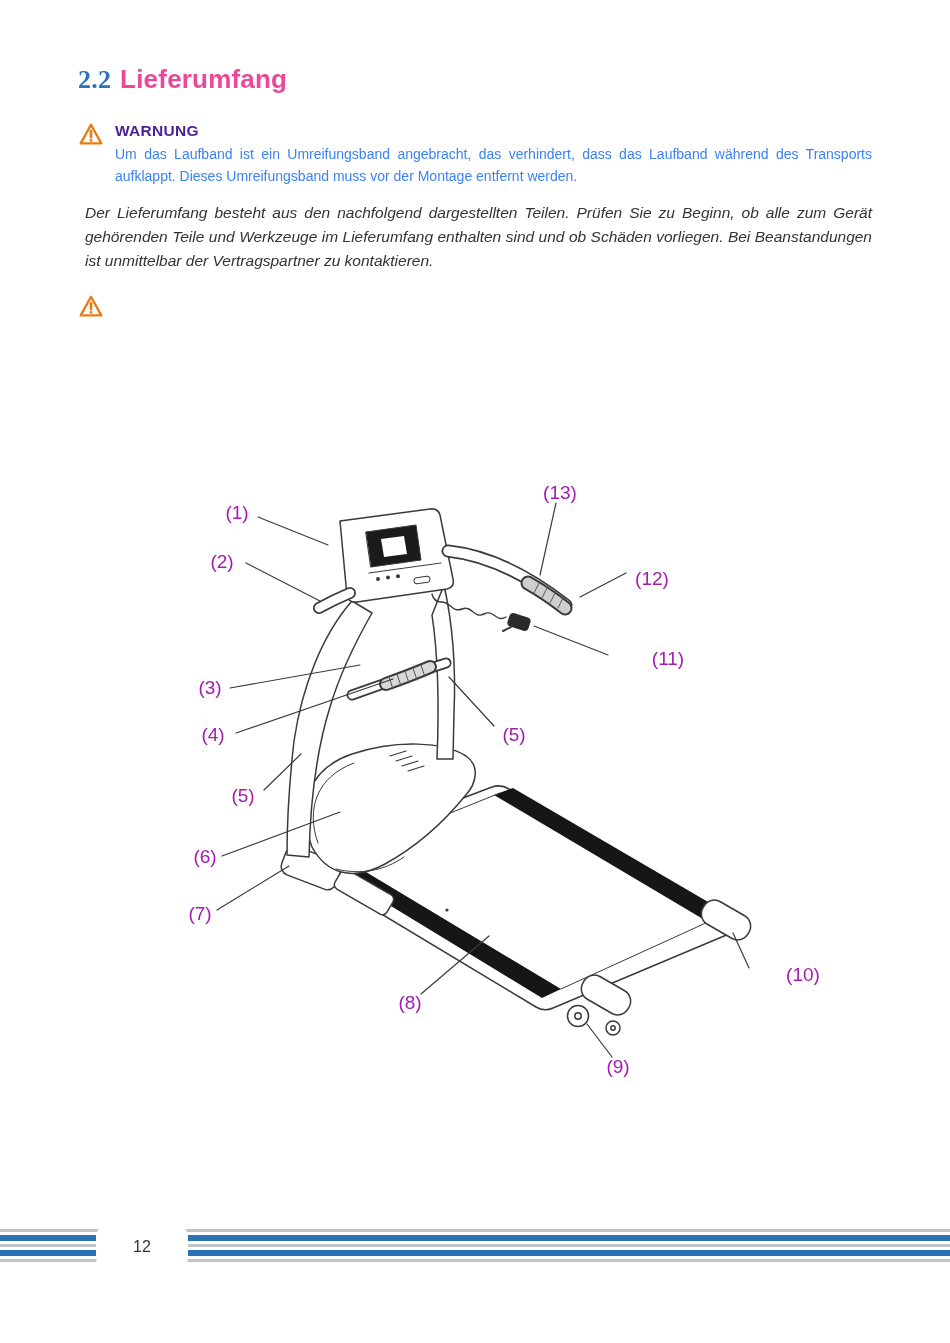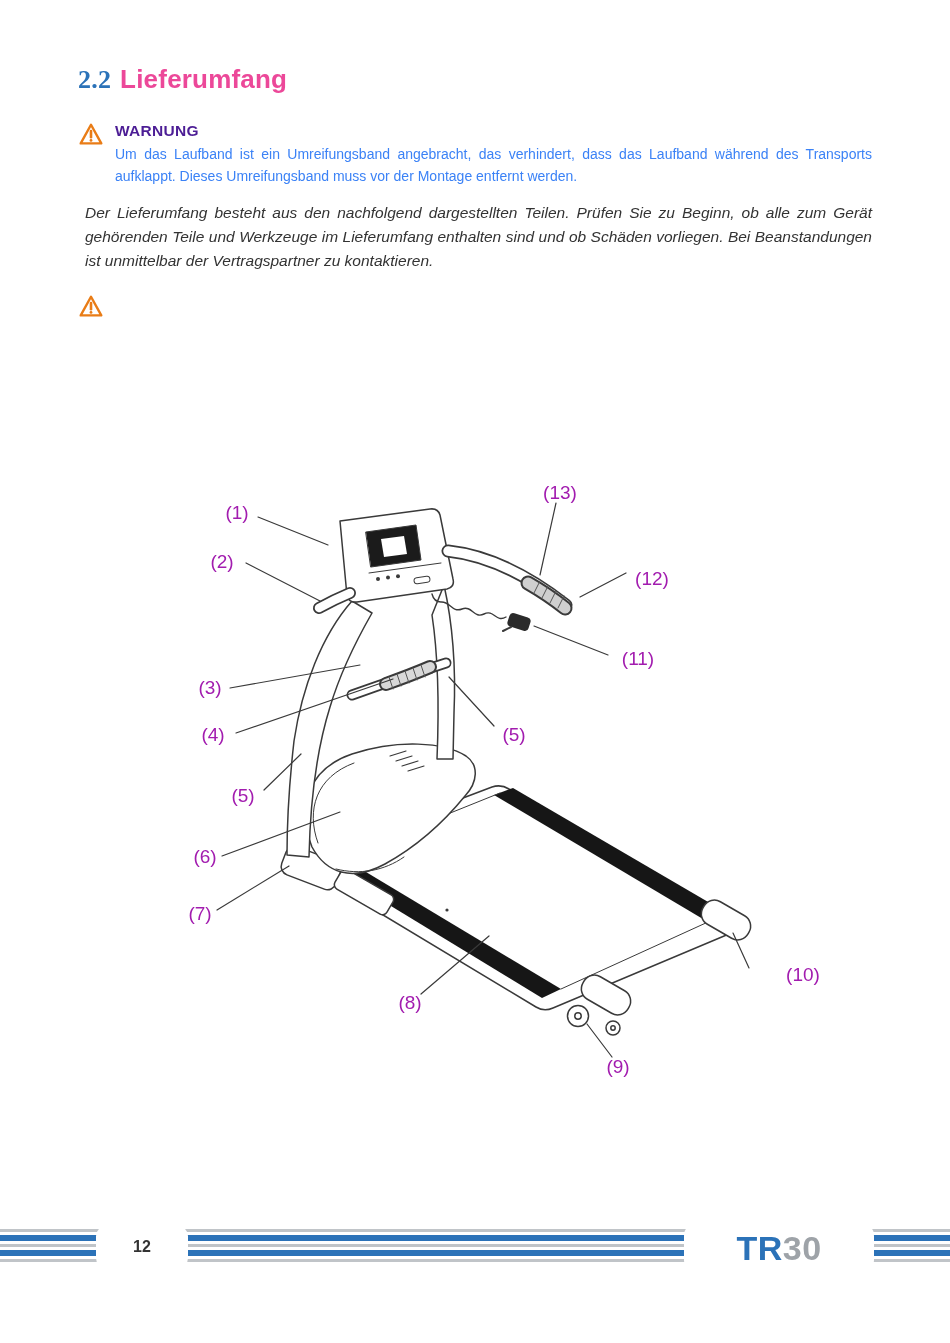--- a/index.html
+++ b/index.html
@@ -74,21 +74,21 @@
   .stripe{margin:3px 0;}
   .s-gray{height:3px;background:var(--stripe-gray);}
   .s-blue{height:6px;background:var(--accent);}
   .pagenum-box{
     position:absolute;
     left:96px;top:0px;
     width:92px;height:42px;
     background:#ffffff;
     border-radius:10px;
     display:flex;align-items:center;justify-content:center;
-    font-size:16px;color:#333;font-weight:bold;
+    font-size:16px;color:#333;
   }
   .logo-box{
     position:absolute;
     right:76px;top:-4px;
     width:190px;height:52px;
     background:#ffffff;
     border-radius:14px;
     display:flex;align-items:center;justify-content:center;
     font-weight:bold;font-size:34px;letter-spacing:0.5px;
   }
@@ -235,34 +235,30 @@
         <div class="callout" style="left: 222px; top: 107px;">(2)</div>
         <div class="callout" style="left: 210px; top: 233px;">(3)</div>
         <div class="callout" style="left: 213px; top: 280px;">(4)</div>
         <div class="callout" style="left: 514px; top: 280px;">(5)</div>
         <div class="callout" style="left: 243px; top: 341px;">(5)</div>
         <div class="callout" style="left: 205px; top: 402px;">(6)</div>
         <div class="callout" style="left: 200px; top: 459px;">(7)</div>
         <div class="callout" style="left: 410px; top: 548px;">(8)</div>
         <div class="callout" style="left: 618px; top: 612px;">(9)</div>
         <div class="callout" style="left: 803px; top: 520px;">(10)</div>
-        <div class="callout" style="left: 638px; top: 204px;">(11)</div>
+        <div class="callout" style="left: 668px; top: 204px;">(11)</div>
         <div class="callout" style="left: 652px; top: 124px;">(12)</div>
         <div class="callout" style="left: 560px; top: 38px;">(13)</div>
       </div>
   </div>
 
   <div class="footer">
     <div class="stripe s-gray"></div>
     <div class="stripe s-blue"></div>
     <div class="stripe s-gray"></div>
     <div class="stripe s-blue"></div>
     <div class="stripe s-gray"></div>
     <div class="pagenum-box">
       <span>12</span>
     </div>
-    <div class="logo-box">
-        <span class="logo-tr">TR</span>
-        <span class="logo-30">30</span>
-      </div>
   </div>
 
 </div>
 
 </body></html>

